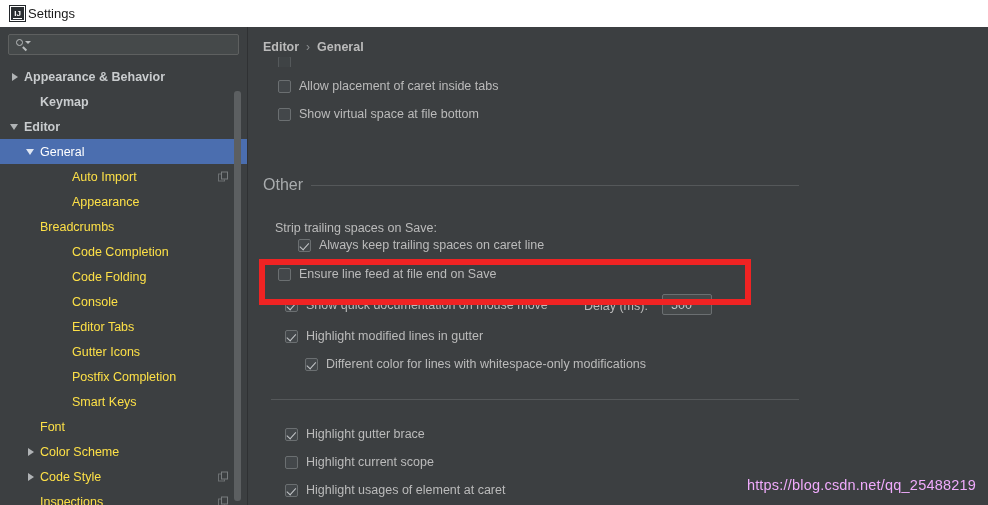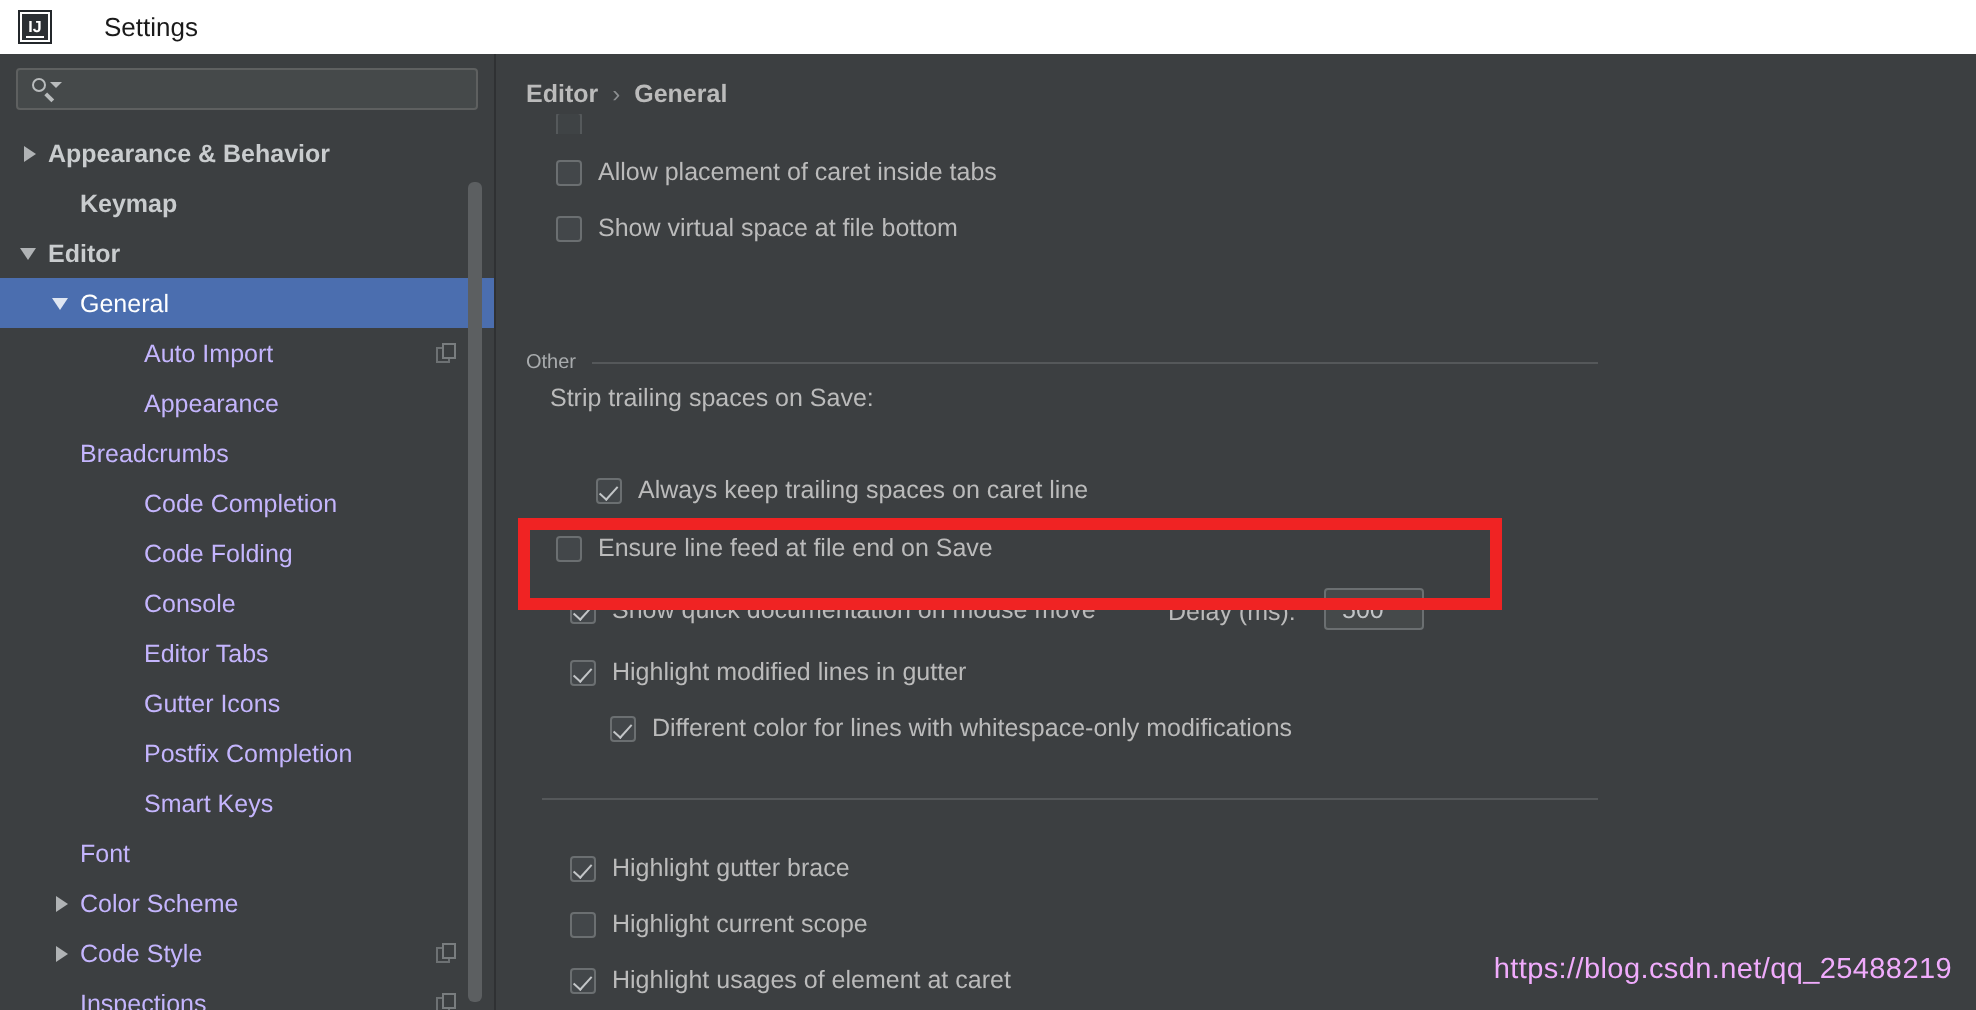--- a/index.html
+++ b/index.html
@@ -28,21 +28,21 @@
   .ij-icon .ij-txt{
     position:absolute;left:0;top:0;right:0;bottom:0;
     color:#ffffff;font-size:8px;font-weight:bold;
     display:flex;align-items:center;justify-content:center;
     letter-spacing:0px;font-family:"Liberation Sans", sans-serif;
   }
   .ij-icon .ij-bar{
     position:absolute;left:3px;right:3px;bottom:2px;height:1.5px;background:#ffffff;
   }
   .title-text{
-    color:#1a1a1a;font-size:13px;margin-left:26px;
+    color:#1a1a1a;font-size:13px;margin-left:2px;
   }
 
   
   .sidebar{
     position:absolute;left:0;top:27px;width:247px;height:478px;
     background:#3c3f41;box-sizing:border-box;
   }
   .search-wrap{padding:7px 8px 0 8px;}
   .search-box{
     position:relative;height:21px;background:#45494a;
@@ -65,21 +65,21 @@
   }
   .search-input{
     flex:1;background:transparent;border:none;outline:none;
     color:#bbbbbb;font-size:12px;font-family:"Liberation Sans", sans-serif;
     padding-left:4px;height:100%;
   }
 
   .tree{margin-top:9px;position:relative;}
   .tree-item{
     height:25px;display:flex;align-items:center;position:relative;
-    color:#c4b5fd;font-size:12.5px;white-space:nowrap;box-sizing:border-box;
+    color:#fde047;font-size:12.5px;white-space:nowrap;box-sizing:border-box;
   }
   .tree-item.bold{font-weight:bold;color:#c9ccce;}
   .tree-item.selected{background:#4b6eaf;color:#ffffff;}
   .arrow{
     width:10px;height:10px;position:relative;flex:0 0 auto;margin-right:4px;
   }
   .arrow.right:after{
     content:"";position:absolute;left:2px;top:1px;width:0;height:0;
     border-top:4.5px solid transparent;border-bottom:4.5px solid transparent;
     border-left:6px solid #b0b3b5;
@@ -137,21 +137,21 @@
     border-radius:2px;margin-right:8px;
   }
   .cb.checked:after{
     content:"";position:absolute;left:3.2px;top:1.2px;width:4px;height:7.5px;
     border:solid #c3c6c8;border-width:0 1.7px 1.7px 0;transform:rotate(42deg);
   }
   .cb.cut{opacity:.55;}
 
   .section{
     position:absolute;display:flex;align-items:center;white-space:nowrap;
-    font-size:10px;color:#a9acae;left:15px;width:536px;
+    font-size:16px;color:#a9acae;left:15px;width:536px;
   }
   .section .line{
     flex:1;height:1px;background:#55585a;margin-left:8px;
   }
 
   .dropdown{
     position:absolute;display:flex;align-items:stretch;height:22px;
     border:1px solid #6b6f71;box-sizing:border-box;background:#4a4d4f;border-radius:2px;
   }
   .dropdown .dd-val{
@@ -325,21 +325,21 @@
       <div class="row" style="left:30px;top:50px;">
         <span class="cb"></span>
         <span>Show virtual space at file bottom</span>
       </div>
 
       <div class="section" style="top:119px;">
         <span>Other</span>
         <span class="line"></span>
       </div>
 
-      <div class="row" style="left:27px;top:135px;">
+      <div class="row" style="left:27px;top:164px;">
         <span>Strip trailing spaces on Save:</span>
       </div>
 
 
       <div class="row" style="left:50px;top:181px;">
         <span class="cb checked"></span>
         <span>Always keep trailing spaces on caret line</span>
       </div>
 
       <div class="row" style="left:30px;top:210px;">

